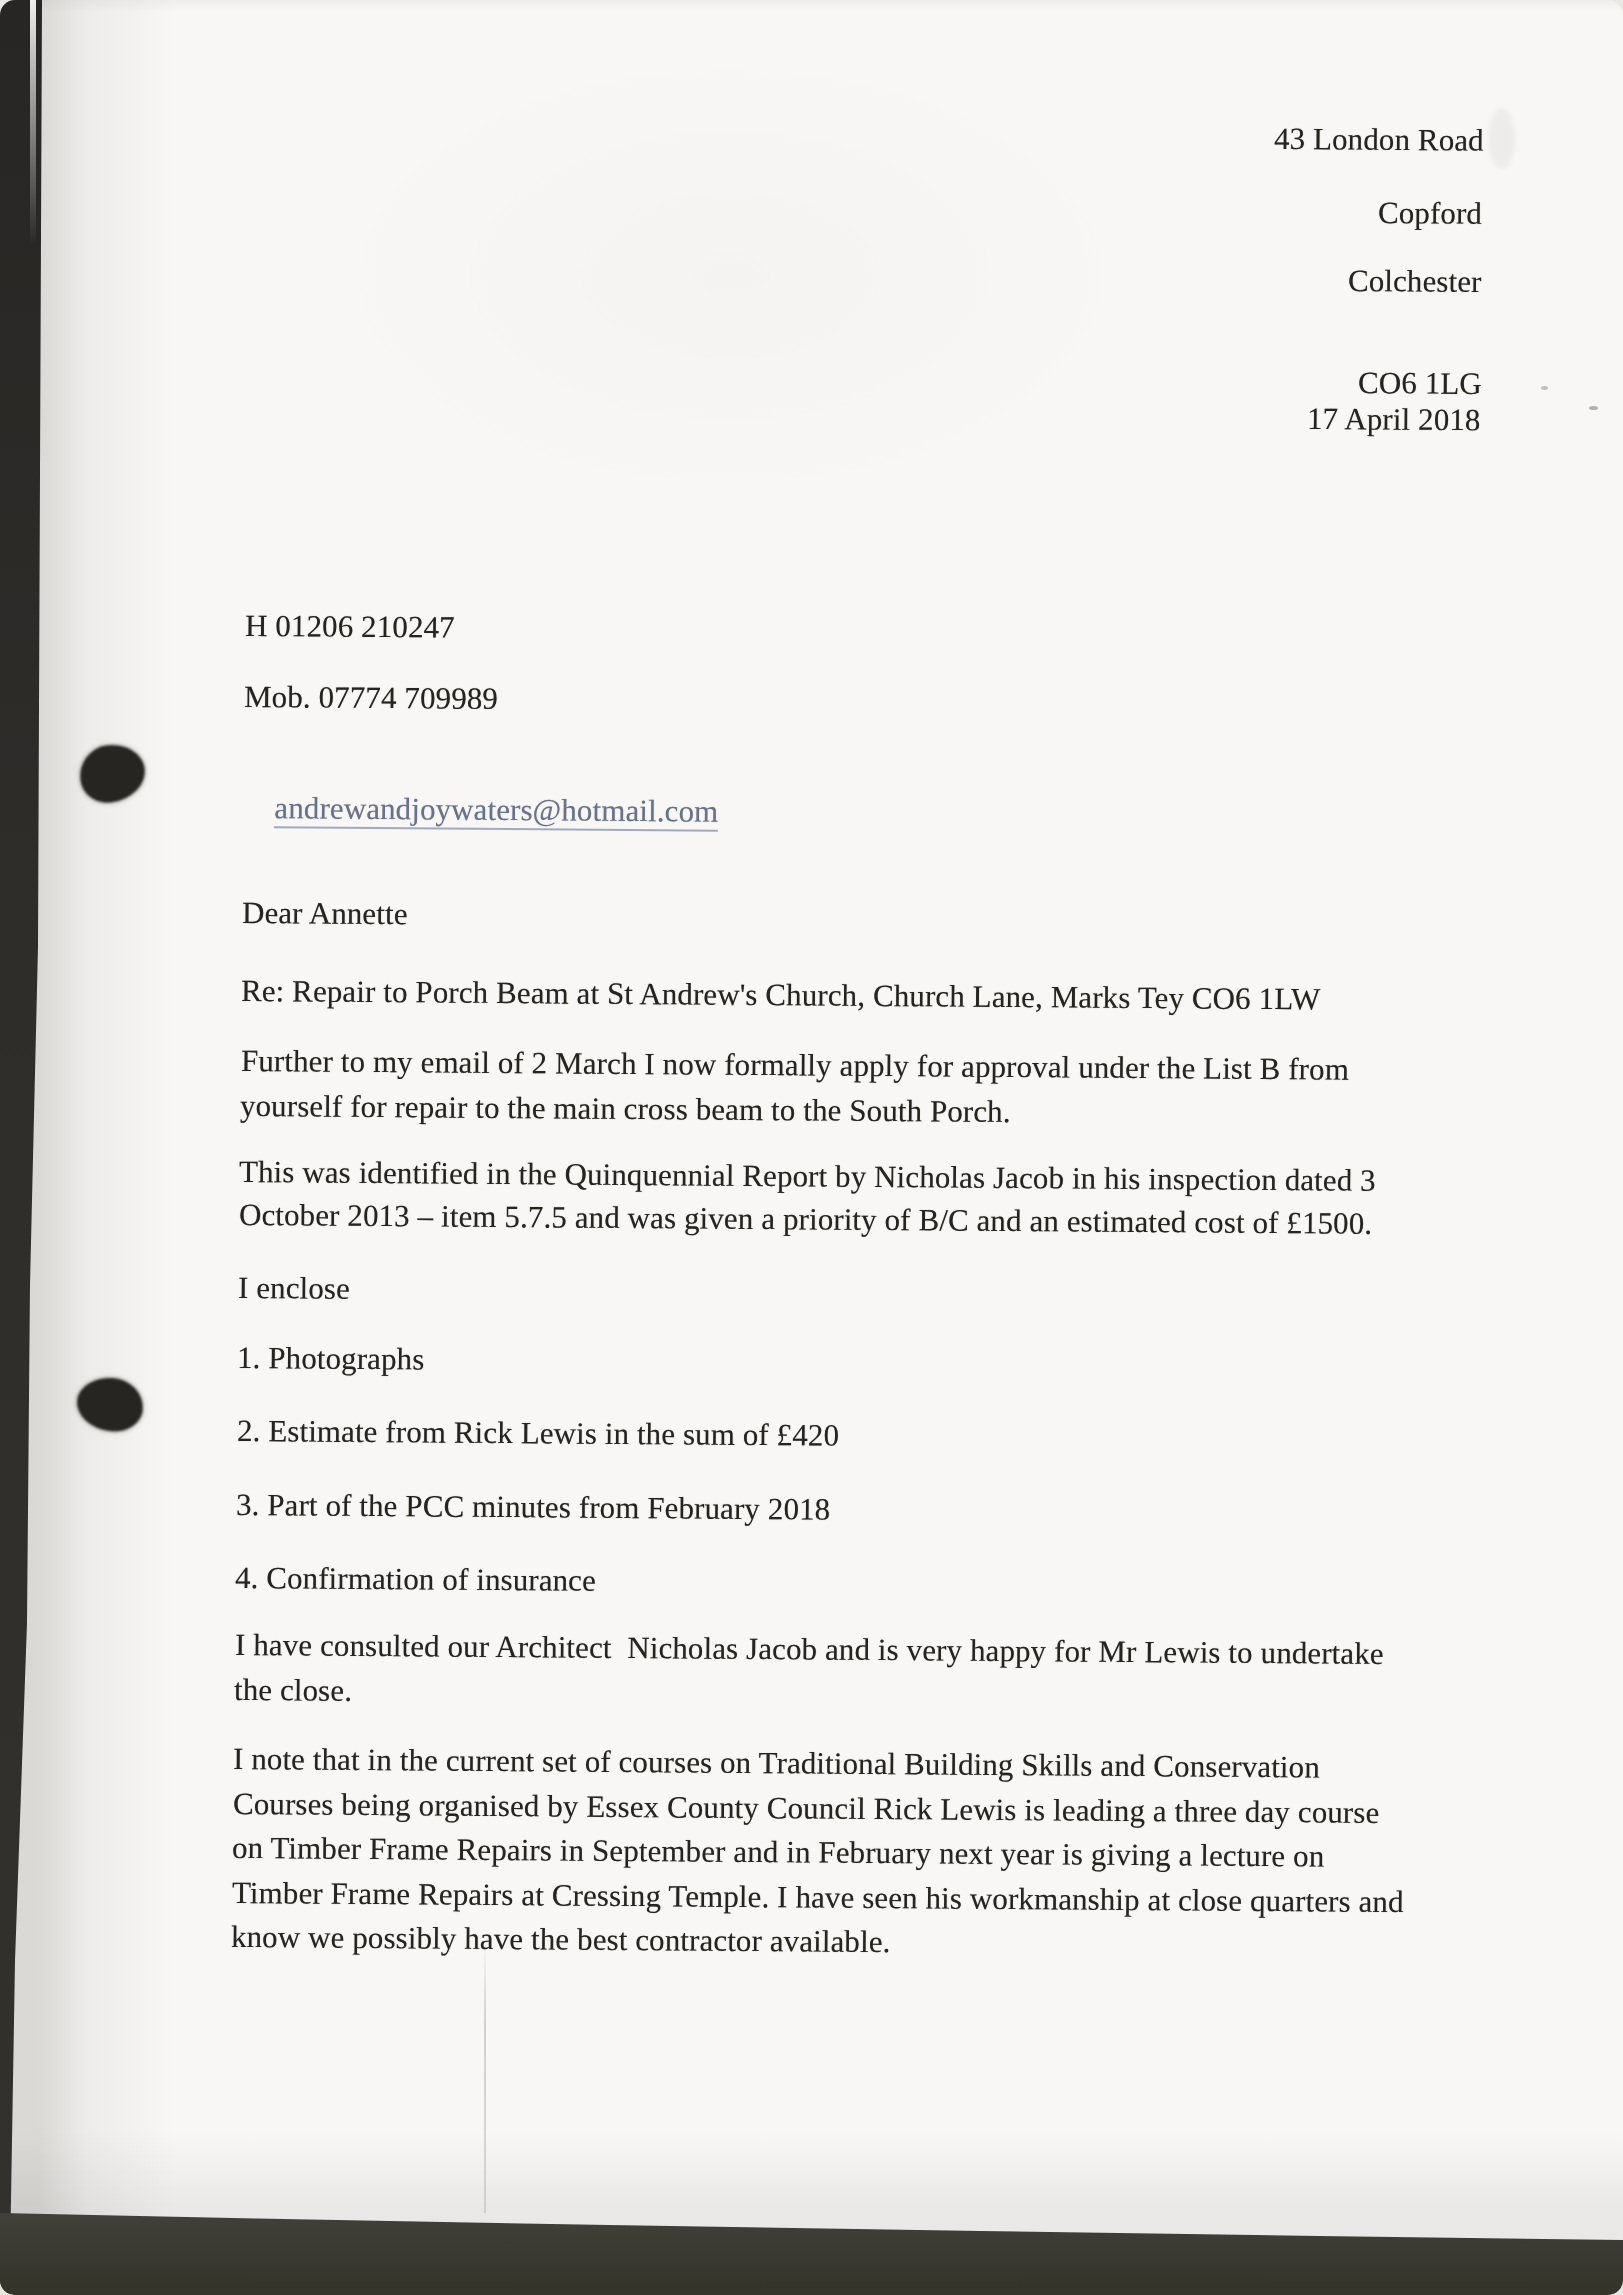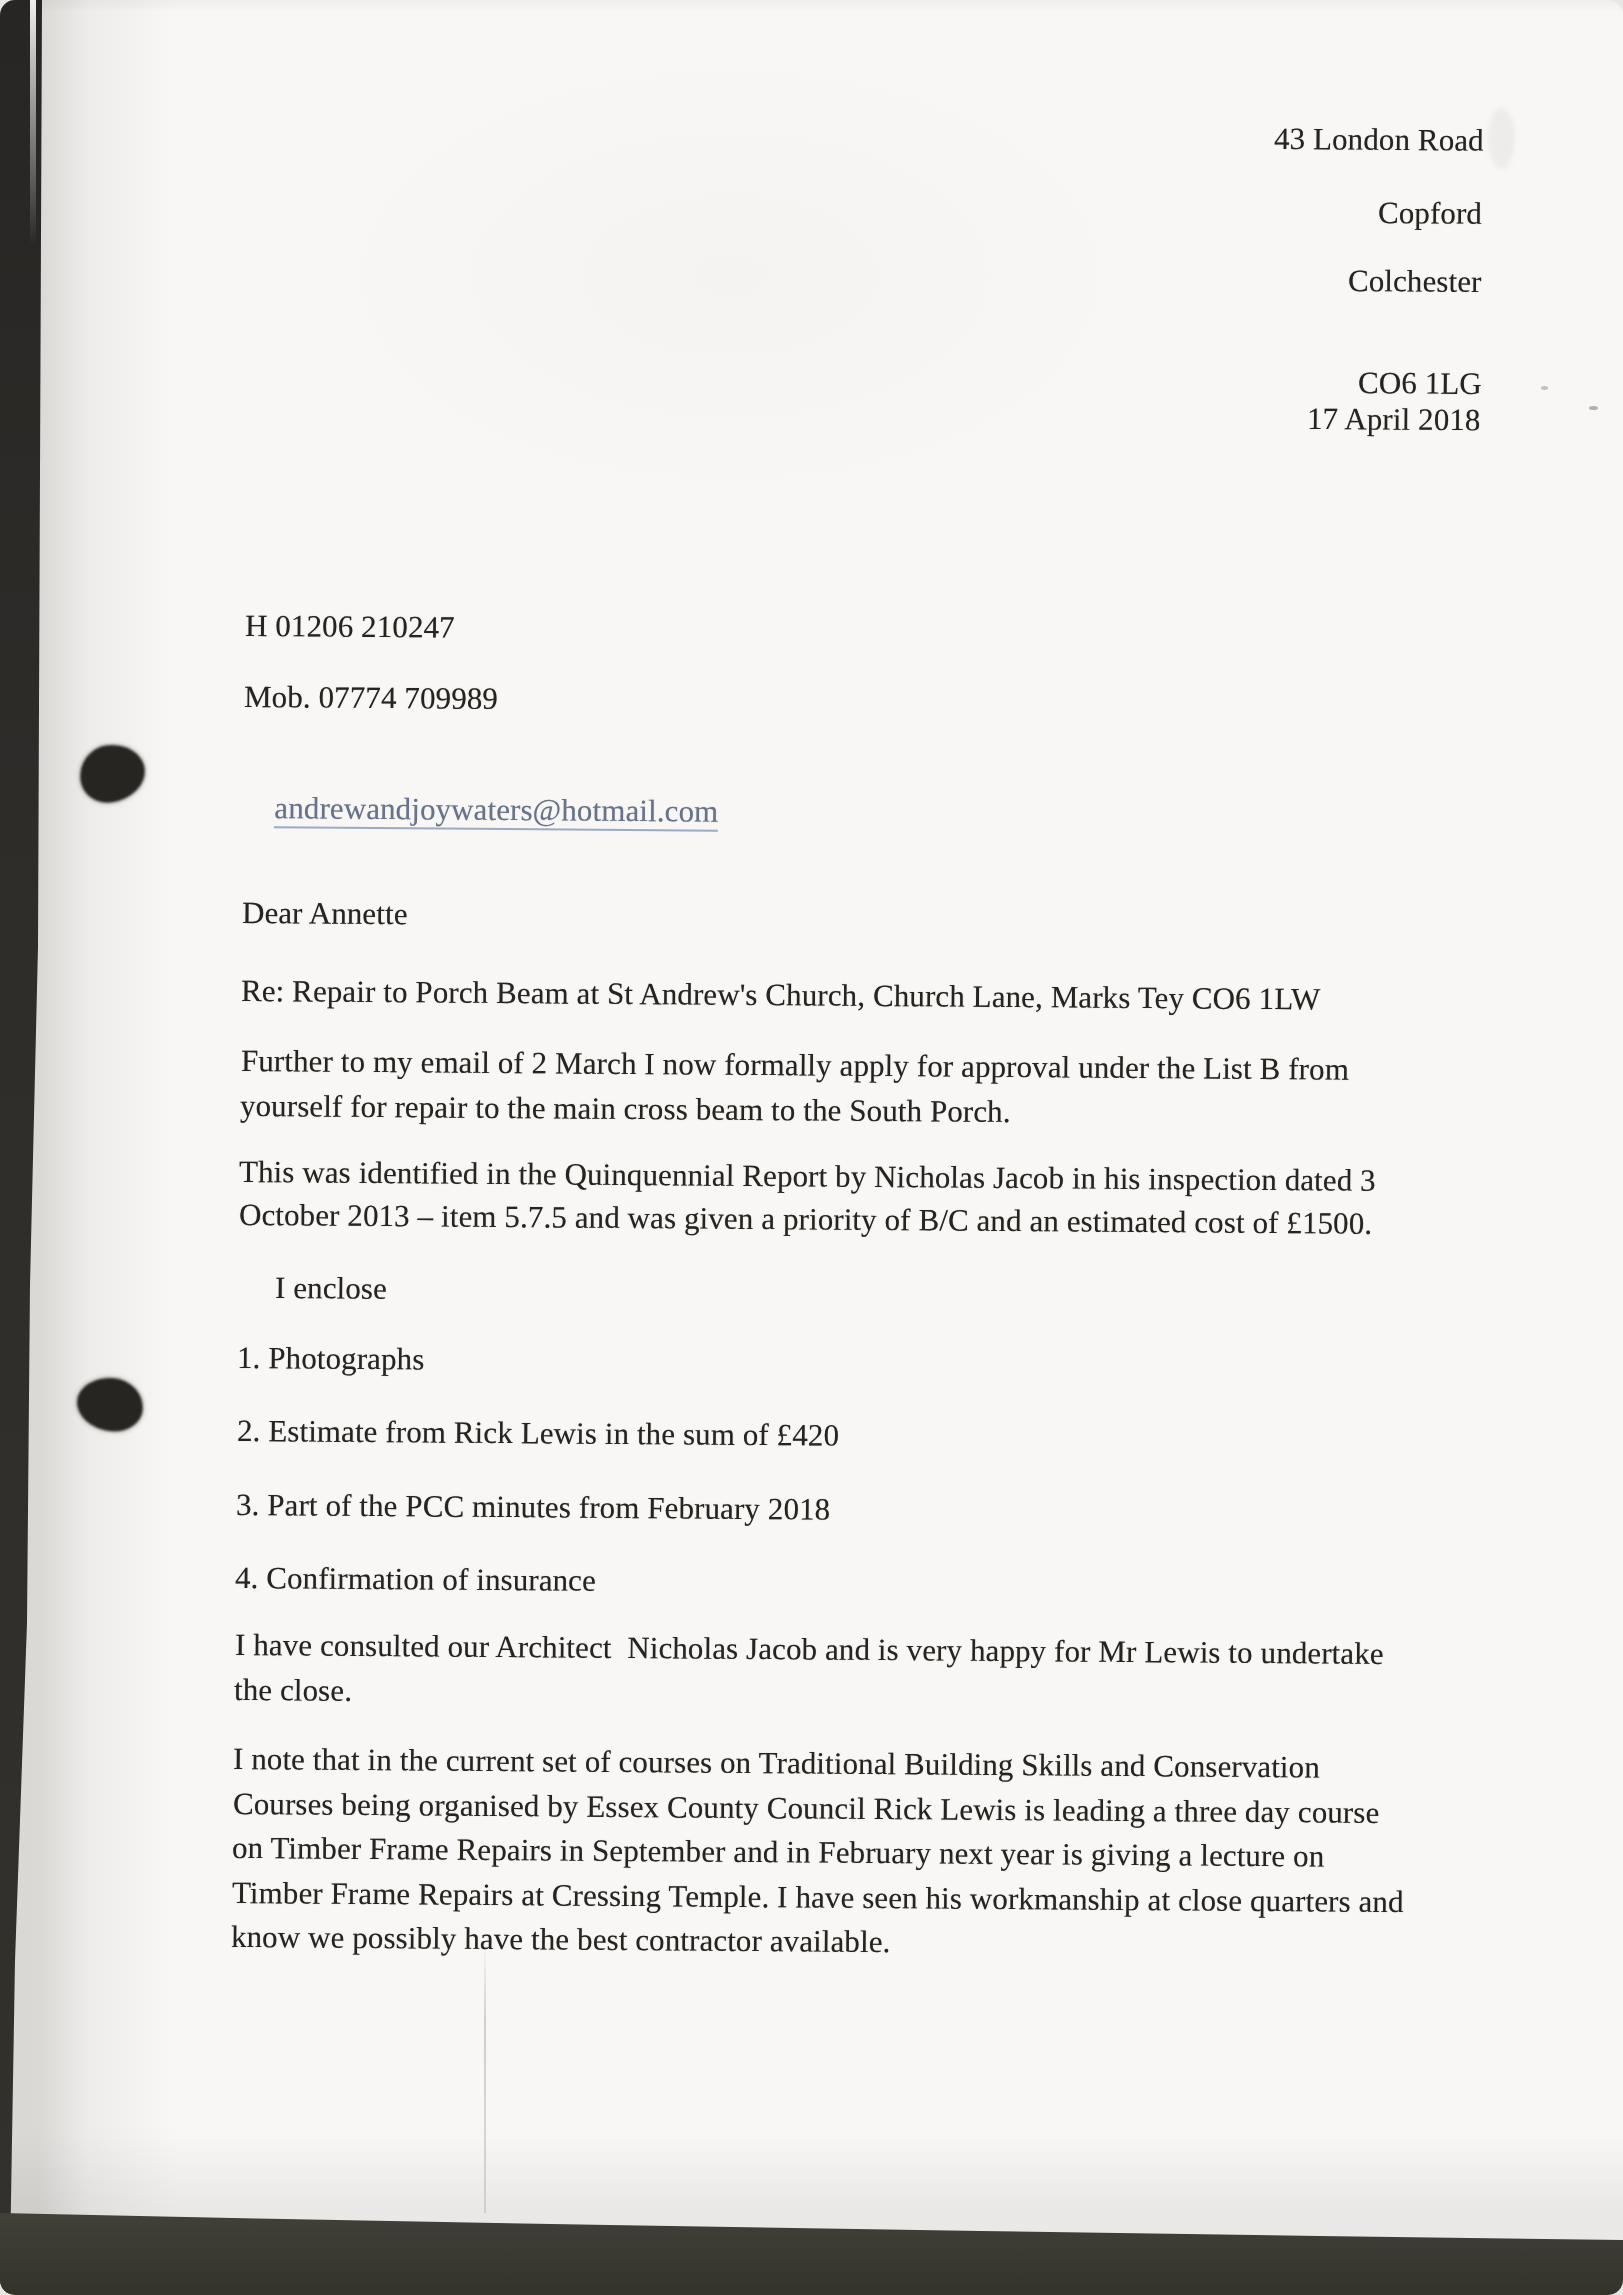--- a/index.html
+++ b/index.html
@@ -124,21 +124,21 @@
 
   <div class="line" style="left:242px; top:893px;">Dear Annette</div>
   <div class="line" style="left:241px; top:971px;">Re: Repair to Porch Beam at St Andrew's Church, Church Lane, Marks Tey CO6 1LW</div>
 
   <div class="line" style="left:241px; top:1041px;">Further to my email of 2 March I now formally apply for approval under the List B from</div>
   <div class="line" style="left:240px; top:1086px;">yourself for repair to the main cross beam to the South Porch.</div>
 
   <div class="line" style="left:239px; top:1152px;">This was identified in the Quinquennial Report by Nicholas Jacob in his inspection dated 3</div>
   <div class="line" style="left:239px; top:1195px;">October 2013 – item 5.7.5 and was given a priority of B/C and an estimated cost of £1500.</div>
 
-  <div class="line" style="left:238px; top:1268px;margin-left:37px;">I enclose</div>
+  <div class="line" style="left:238px; top:1268px;">I enclose</div>
   <div class="line" style="left:237px; top:1338px;">1. Photographs</div>
   <div class="line" style="left:237px; top:1411px;">2. Estimate from Rick Lewis in the sum of £420</div>
   <div class="line" style="left:236px; top:1485px;">3. Part of the PCC minutes from February 2018</div>
   <div class="line" style="left:235px; top:1558px;">4. Confirmation of insurance</div>
 
   <div class="line" style="left:235px; top:1625px;">I have consulted our Architect  Nicholas Jacob and is very happy for Mr Lewis to undertake</div>
   <div class="line" style="left:234px; top:1670px;">the close.</div>
 
   <div class="line" style="left:233px; top:1739px;">I note that in the current set of courses on Traditional Building Skills and Conservation</div>
   <div class="line" style="left:233px; top:1784px;">Courses being organised by Essex County Council Rick Lewis is leading a three day course</div>

